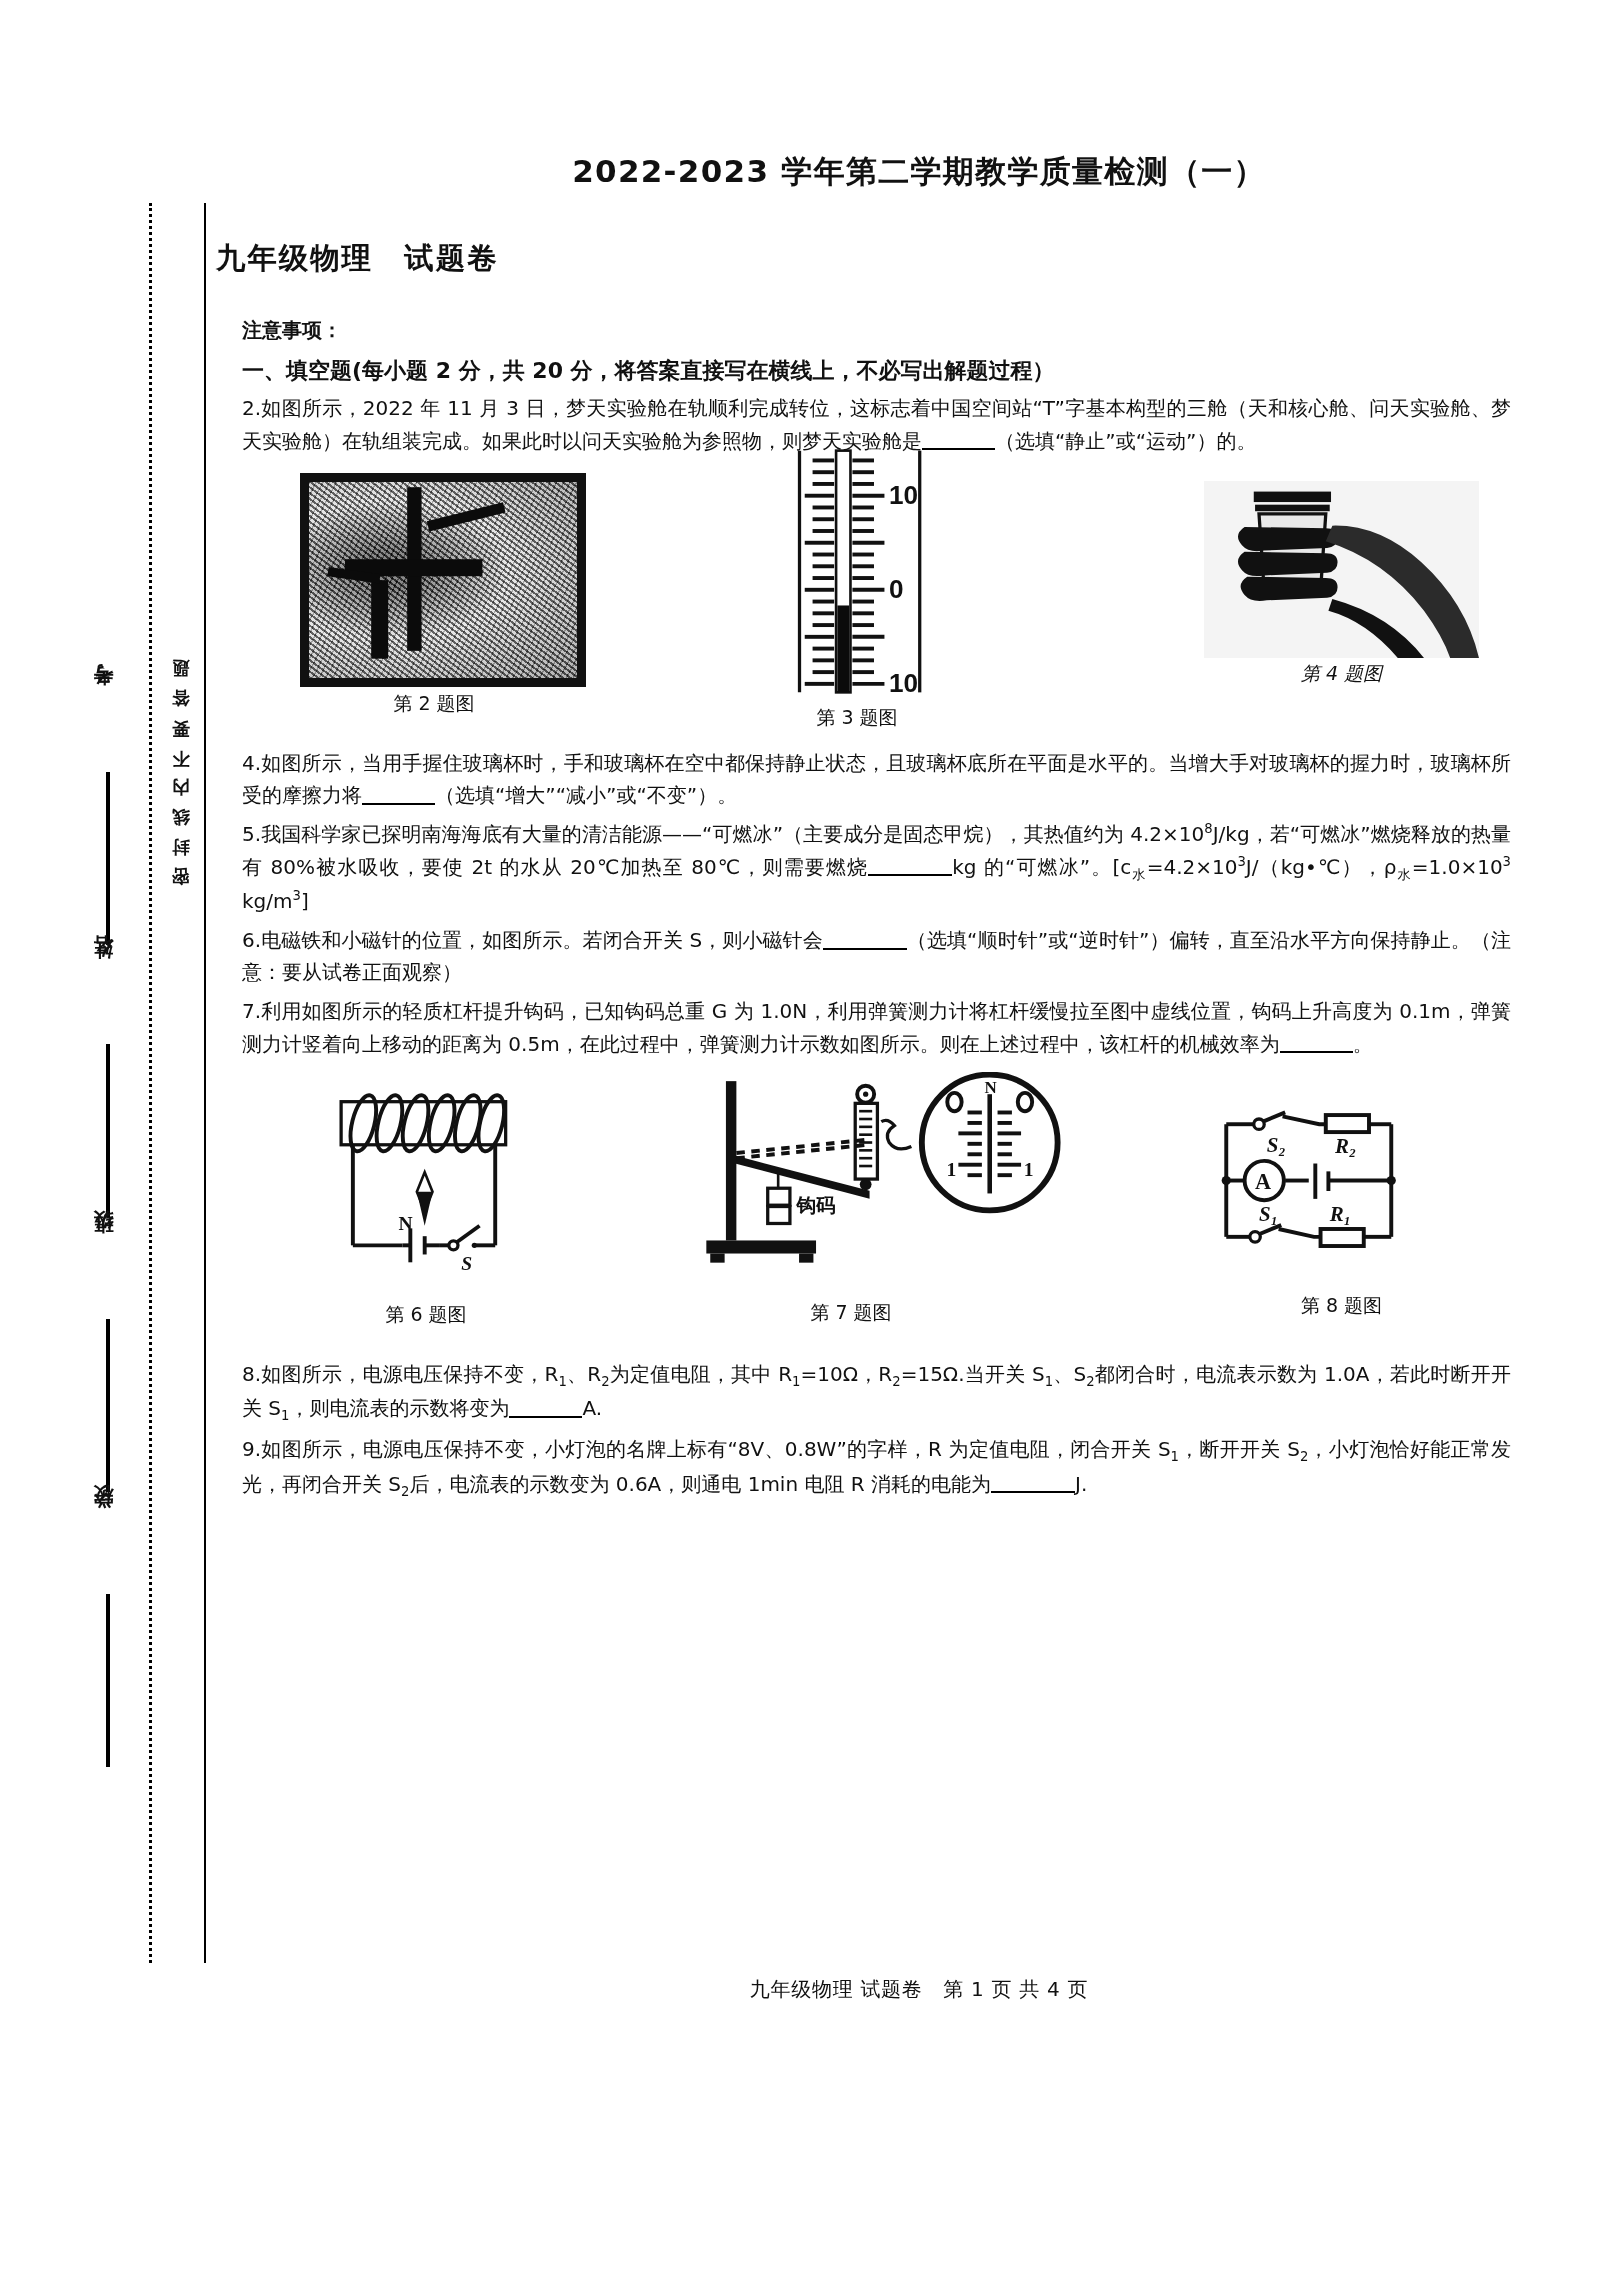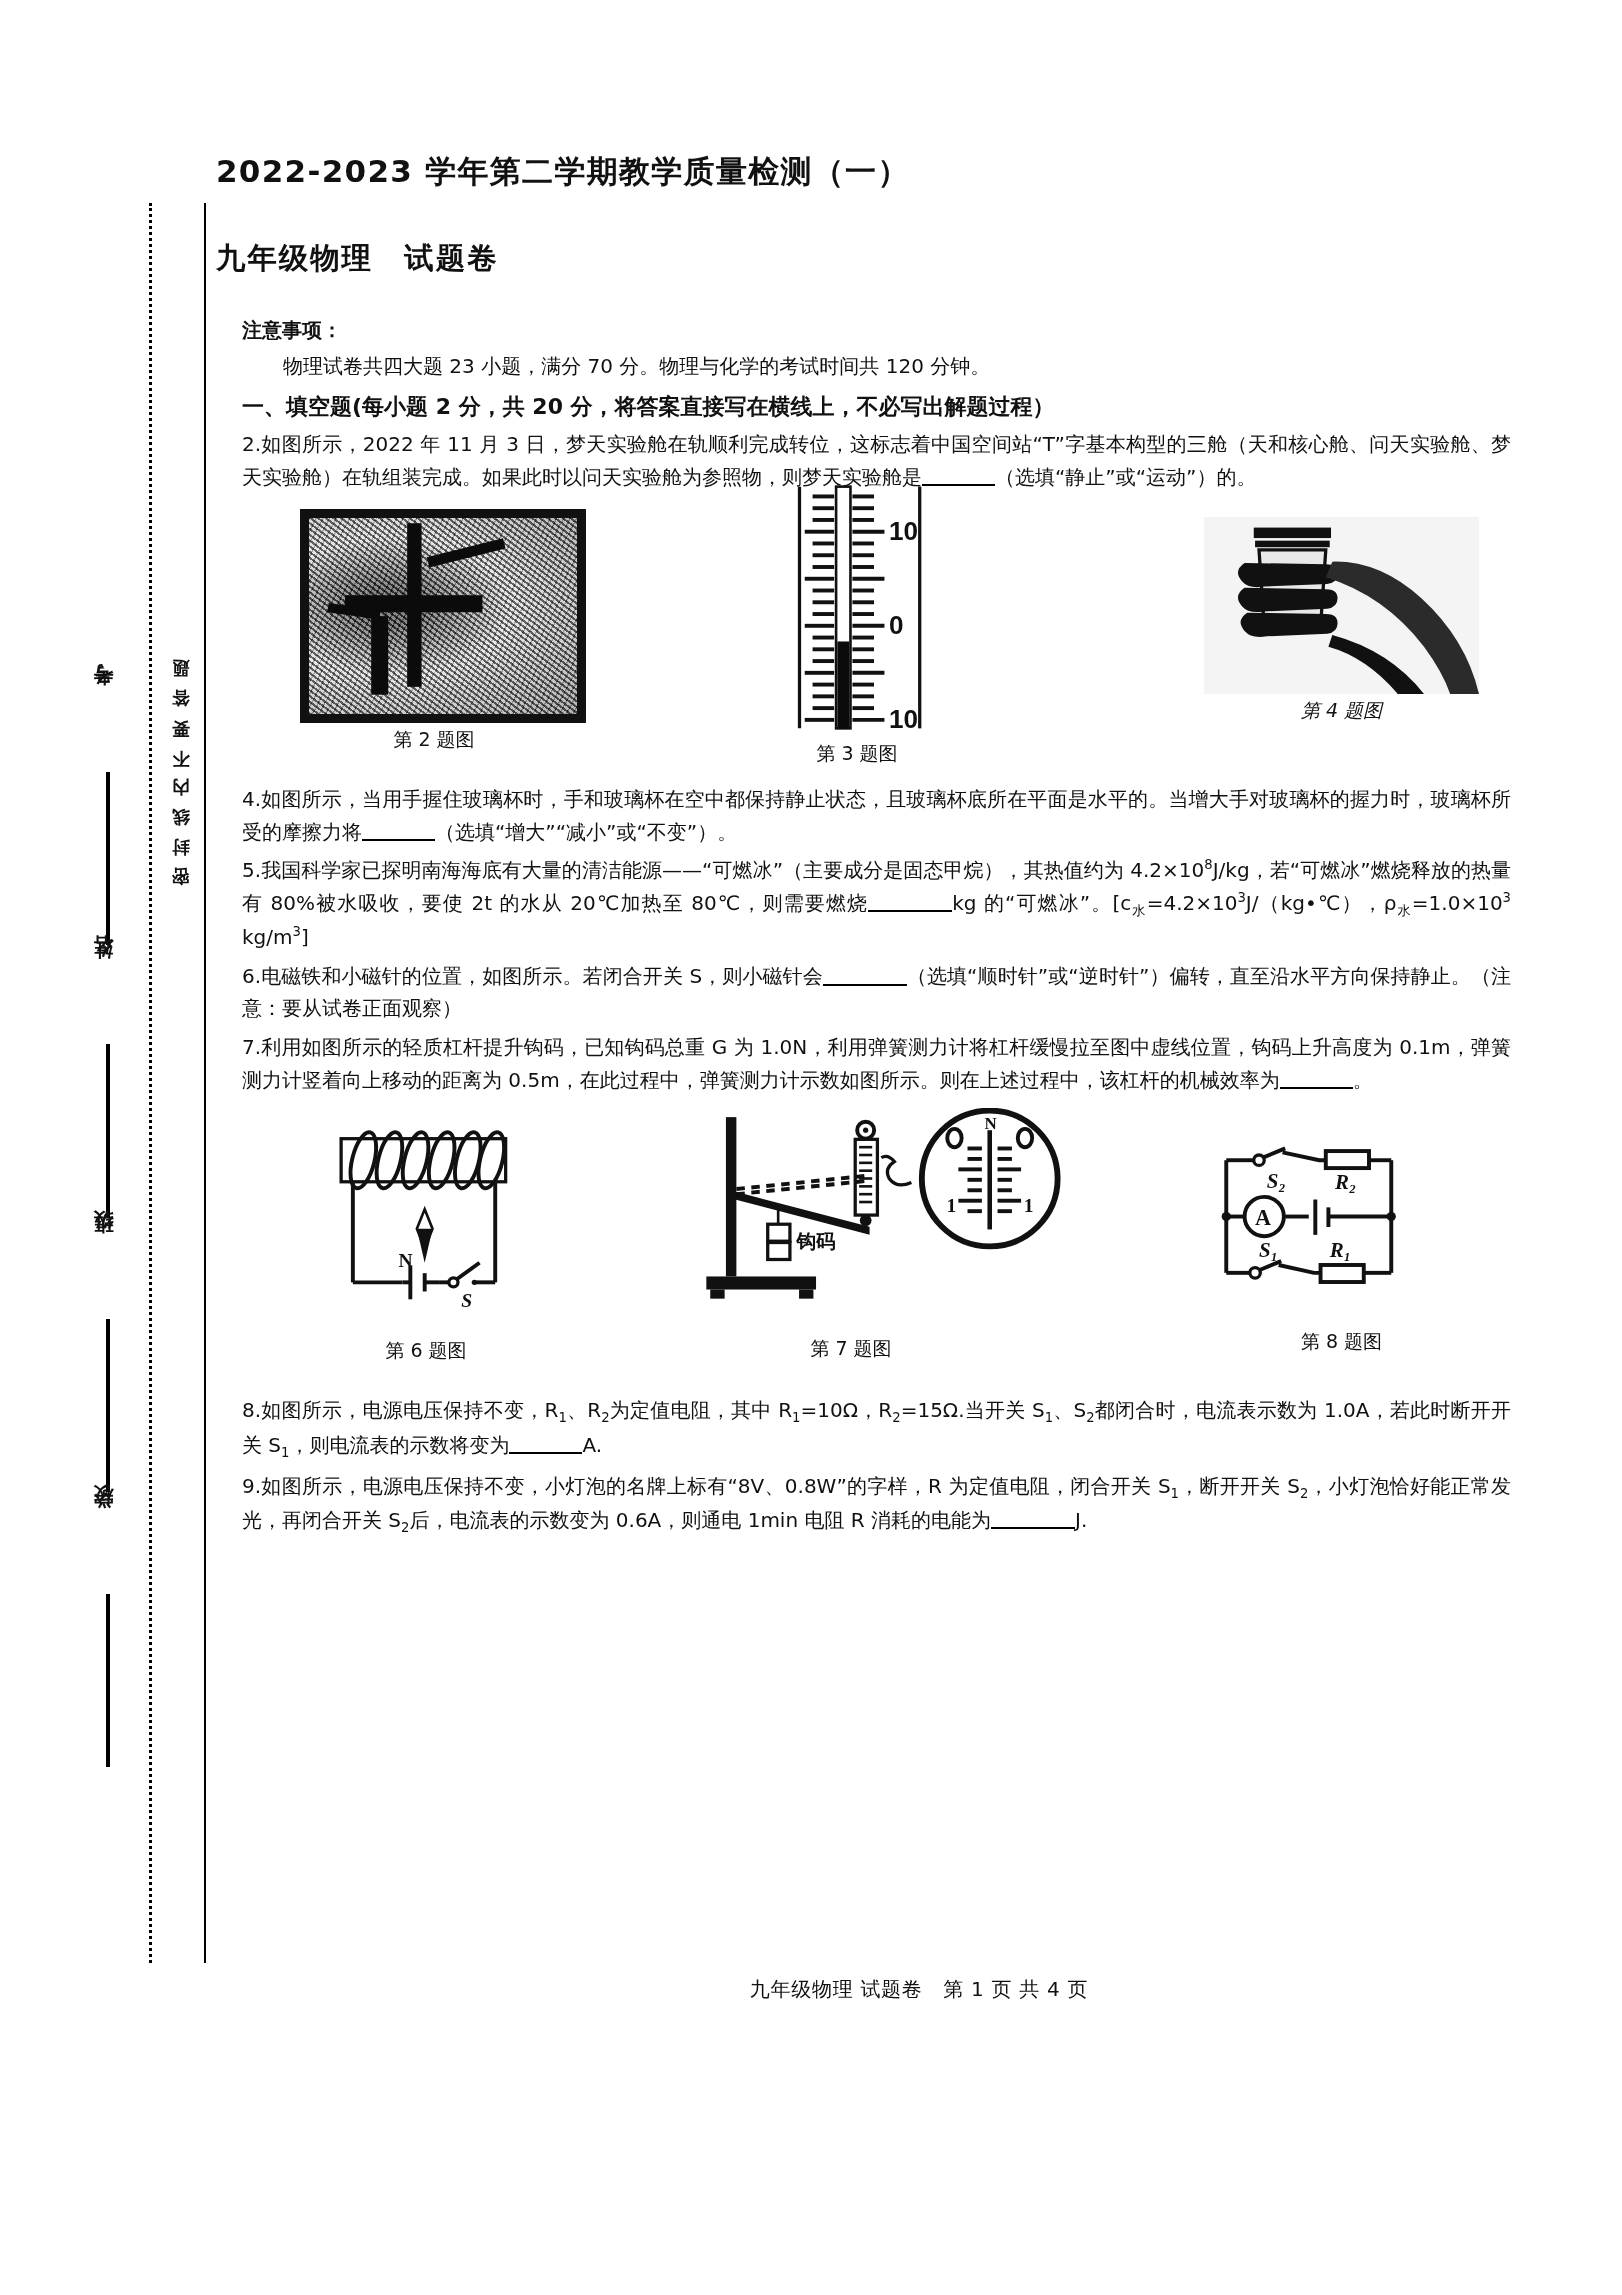--- a/index.html
+++ b/index.html
@@ -36,21 +36,21 @@
     position:absolute;left:106px;width:0;
     border-left:4.6px solid #000;
   }
   .seal-phrase{ left:169px; font-size:17.7px; letter-spacing:30px; font-weight:700;}
 
   
   #page{
     position:absolute;left:216px;top:0;width:1406px;height:2295px;
   }
   .title1{
-    text-align:left;
+    text-align:center;
     font-size:31px;font-weight:700;letter-spacing:1.3px;
     margin-top:151px;
   }
   .title2{
     text-align:left;
     font-size:29.4px;font-weight:700;letter-spacing:2px;
     margin-top:46px;
   }
 
   .content{
@@ -126,21 +126,20 @@
 </div>
 
 <div id="page">
 
   <div class="title1">2022-2023 学年第二学期教学质量检测（一）</div>
   <div class="title2">九年级物理　试题卷</div>
 
   <div class="content">
 
     <div class="notice-head">注意事项：</div>
-    <div class="notice-body">物理试卷共四大题 23 小题，满分 70 分。物理与化学的考试时间共 120 分钟。</div>
 
     <div class="section-head">一、填空题(每小题 2 分，共 20 分，将答案直接写在横线上，不必写出解题过程）</div>
 
 
     <div class="q"><span>2.</span><span>如图所示，2022 年 11 月 3 日，梦天实验舱在轨顺利完成转位，这标志着中国空间站“T”字基本构型的三舱（天和核心舱、问天实验舱、梦天实验舱）在轨组装完成。如果此时以问天实验舱为参照物，则梦天实验舱是</span><span class="blank b-md"></span><span>（选填“静止”或“运动”）的。</span></div>
 
 
     <div class="figrow" style="height:262px;">
 
       <div class="fig" style="left:58px;top:11.8px;">

